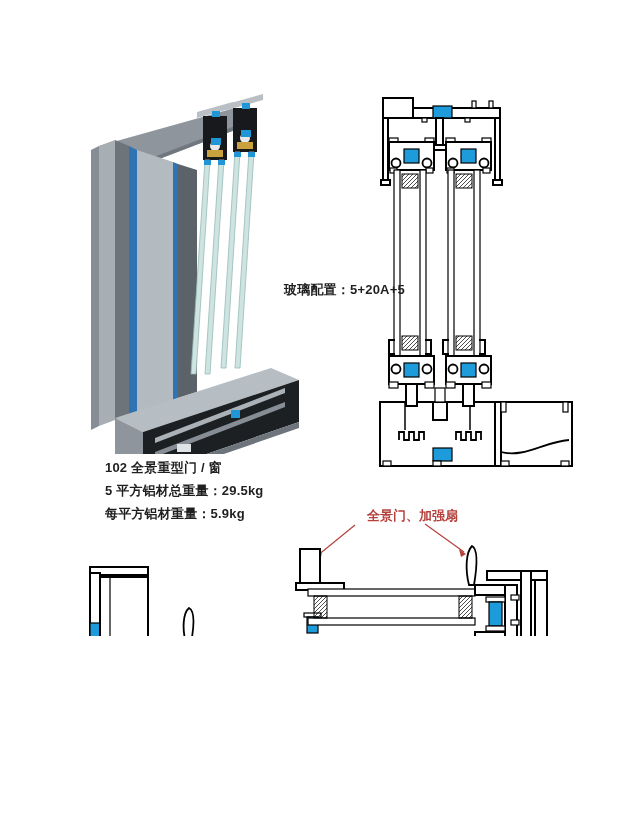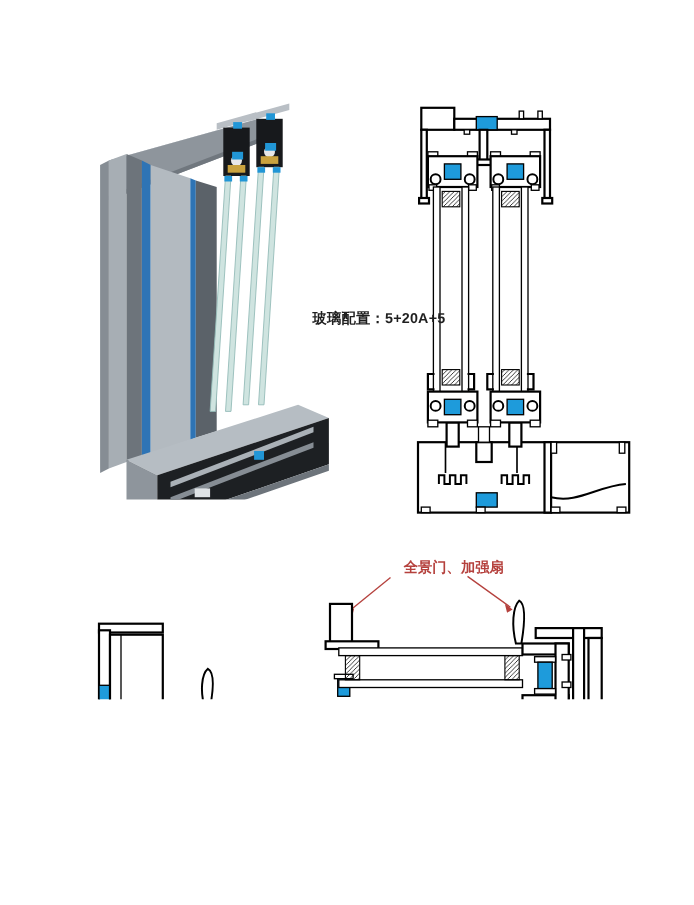--- a/index.html
+++ b/index.html
@@ -163,20 +163,25 @@
       <circle class="ln" cx="78" cy="281" r="4.5" stroke-width="1.8"></circle>
       <circle class="ln" cx="109" cy="281" r="4.5" stroke-width="1.8"></circle>
       <rect class="ln sw1" x="71" y="294" width="9" height="6"></rect>
       <rect class="ln sw1" x="107" y="294" width="9" height="6"></rect>
       <rect class="ln sw1" x="60" y="300" width="10" height="14"></rect>
     </g>
   </svg>
 
   <div class="abs txt" style="left:284px;top:281px;">玻璃配置：5+20A+5</div>
 
+  <div class="abs txt product-info" style="left:105px;top:456px;">
+    <div>102 全景重型门 / 窗</div>
+    <div>5 平方铝材总重量：29.5kg</div>
+    <div>每平方铝材重量：5.9kg</div>
+  </div>
 
   <div class="abs red-label" style="left:352px;top:507px;">全景门、加强扇</div>
 
   <svg class="abs" style="left:78px;top:505px;" width="500" height="265" viewBox="0 0 500 265">
     <defs>
       <pattern id="hatchH" width="4" height="4" patternUnits="userSpaceOnUse">
         <path d="M0,4 L4,0 M-1,1 L1,-1 M3,5 L5,3" stroke="#000" stroke-width="0.7"></path>
       </pattern>
     </defs>
 

